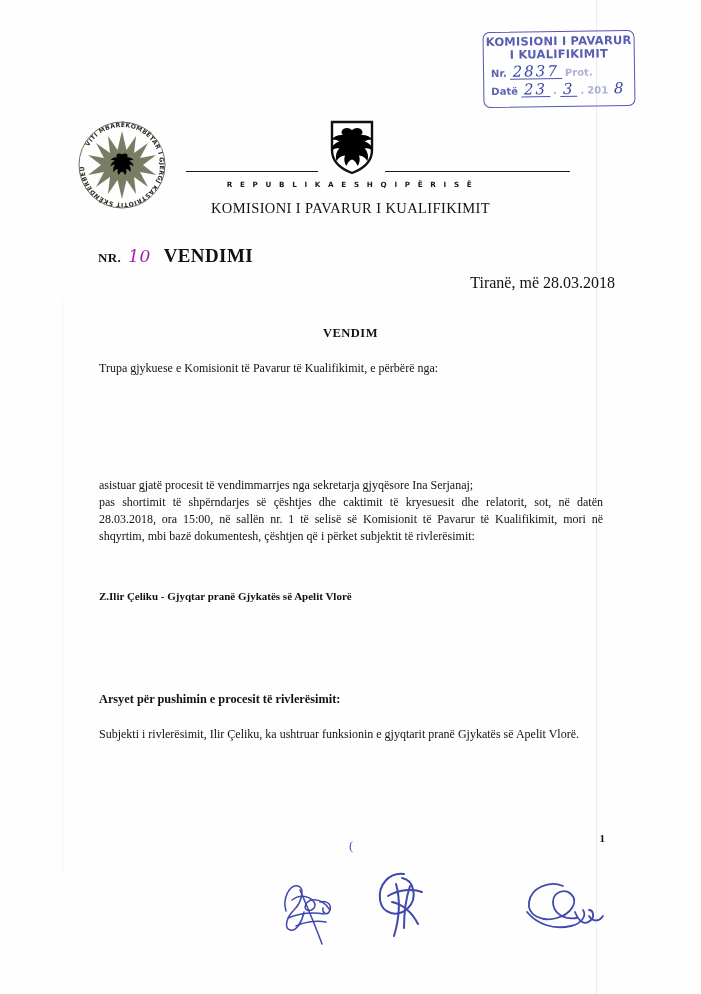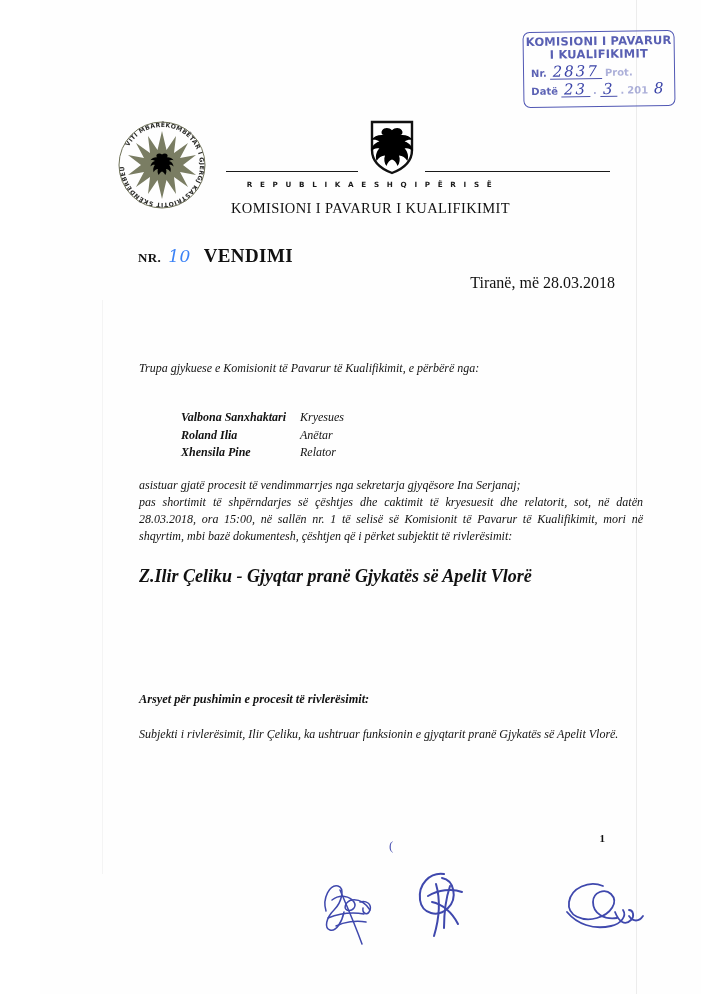--- a/index.html
+++ b/index.html
@@ -13,21 +13,20 @@
     position: relative;
     font-family: "Liberation Serif", serif;
     color: #111111;
     overflow: hidden;
   }
 
   .page {
     position: absolute;
     inset: 0;
     background: #fefefe;
-    margin-left: 40px;
   }
 
   
   .crease {
     position: absolute;
     top: 0;
     bottom: 0;
     width: 1px;
     background: #ececec;
   }
@@ -139,21 +138,21 @@
     font-size: 11.5px;
     font-weight: bold;
     letter-spacing: .4px;
   }
   .nr-line .lbl-nr { font-variant: small-caps; font-size: 13px;}
   .nr-line .lbl-vendimi { font-variant: small-caps; font-size: 19px; margin-left: 6px;}
   .hand-nr {
     font-family: "DejaVu Serif", serif;
     font-style: italic;
     font-weight: normal;
-    color: #3b82f6;
+    color: #a21caf;
     font-size: 17px;
     line-height: 10px;
   }
 
   .date-line {
     position: absolute;
     right: 86px;
     top: 274px;
     font-size: 16px;
   }
@@ -162,36 +161,36 @@
   .vendim-head {
     position: absolute;
     top: 326px;
     left: 0; right: 0;
     text-align: center;
     font-size: 12.5px;
     font-weight: bold;
     letter-spacing: .5px;
   }
 
-  .body-block { position: absolute; left: 99px; width: 504px; font-size: 12px; line-height: 17px; font-style: italic; }
+  .body-block { position: absolute; left: 99px; width: 504px; font-size: 12px; line-height: 17px; }
 
   .intro { top: 360px; }
 
   .panel { top: 409px; left: 141px; width: 420px; }
   .panel-row { display: flex; line-height: 17.5px; }
   .panel-name { width: 119px; font-weight: bold; }
   .panel-role { }
 
   .proc { top: 477px; text-align: justify; }
   .proc .l1 { }
 
   .subject {
-    top: 568px;
-    font-weight: bold;
-    font-size: 18px;
+    top: 588px;
+    font-weight: bold;
+    font-size: 11px;
   }
 
   .legal { top: 610px; display: flex; }
   .legal-label { font-weight: bold; width: 88px; flex: none; font-size: 12.3px; letter-spacing: .2px;}
   .legal-colon { width: 14px; flex: none; font-weight: bold;}
   .legal-text { flex: 1; text-align: justify; }
 
   .reason-head {
     top: 691px;
     font-weight: bold;
@@ -285,37 +284,24 @@
   <div class="org-title">KOMISIONI I PAVARUR I KUALIFIKIMIT</div>
 
   <div class="nr-line">
     <span class="lbl-nr">NR.</span>
     <span class="hand-nr">10</span>
     <span class="lbl-vendimi">VENDIMI</span>
   </div>
 
   <div class="date-line">Tiranë, më 28.03.2018</div>
 
+  <div class="vendim-head">VENDIM</div>
 
   <div class="body-block intro">Trupa gjykuese e Komisionit të Pavarur të Kualifikimit, e përbërë nga:</div>
 
-  <div class="body-block panel">
-    <div class="panel-row">
-      <span class="panel-name">Valbona Sanxhaktari</span>
-      <span class="panel-role">Kryesues</span>
-    </div>
-    <div class="panel-row">
-      <span class="panel-name">Roland Ilia</span>
-      <span class="panel-role">Anëtar</span>
-    </div>
-    <div class="panel-row">
-      <span class="panel-name">Xhensila Pine</span>
-      <span class="panel-role">Relator</span>
-    </div>
-  </div>
 
   <div class="body-block proc">
     <div class="l1">asistuar gjatë procesit të vendimmarrjes nga sekretarja gjyqësore Ina Serjanaj;</div>
     <div>pas shortimit të shpërndarjes së çështjes dhe caktimit të kryesuesit dhe relatorit, sot, në datën 28.03.2018, ora 15:00, në sallën nr. 1 të selisë së Komisionit të Pavarur të Kualifikimit, mori në shqyrtim, mbi bazë dokumentesh, çështjen që i përket subjektit të rivlerësimit:</div>
   </div>
 
   <div class="body-block subject">Z.Ilir Çeliku  - Gjyqtar pranë Gjykatës së Apelit Vlorë</div>
 
 
   <div class="body-block reason-body">Subjekti i rivlerësimit, Ilir Çeliku, ka ushtruar funksionin e gjyqtarit pranë Gjykatës së Apelit Vlorë.</div>

